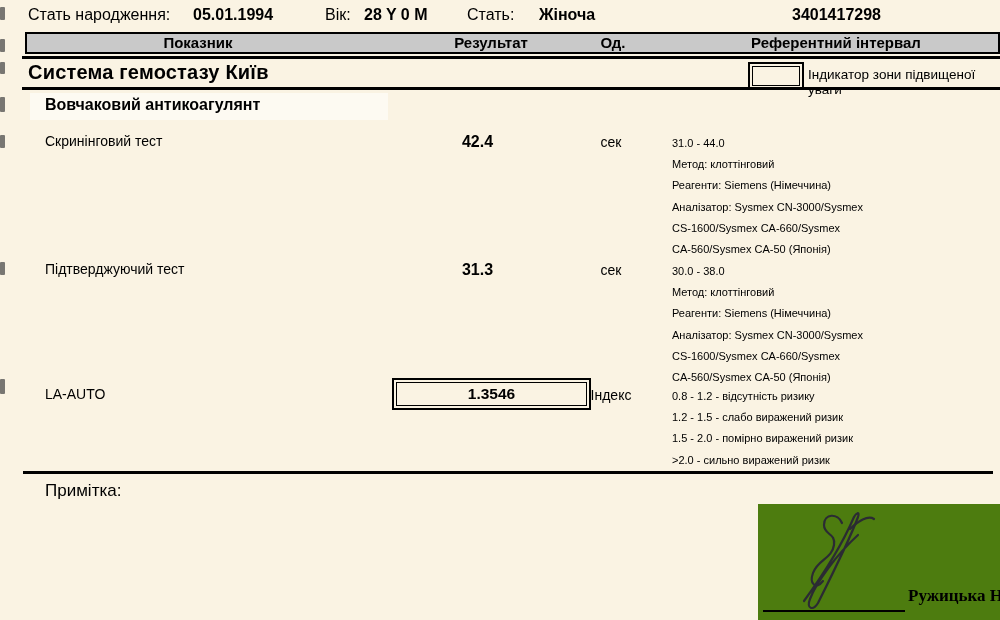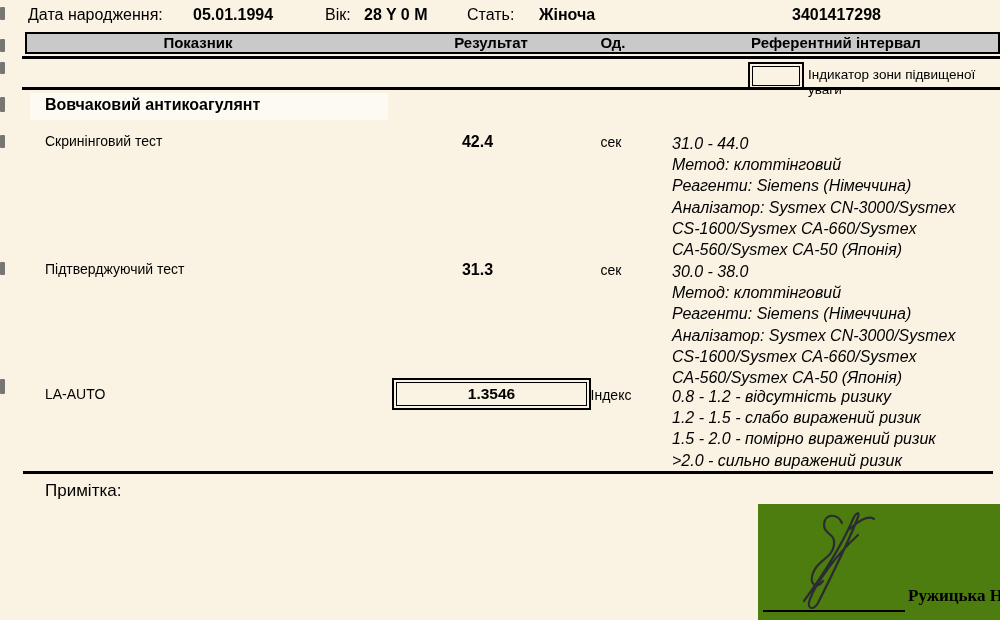--- a/index.html
+++ b/index.html
@@ -33,21 +33,21 @@
   }
   .dbox{border:2px solid #000;}
   .dbox .inner{position:absolute;left:2px;right:2px;top:2px;bottom:2px;border:1px solid #000;}
   .ind-box{left:748px;top:62px;width:52px;height:24px;}
   .ind-label{left:808px;top:67px;font-size:13.5px;}
   .subsec-box{left:30px;top:93px;width:358px;height:27px;background:rgba(255,255,255,.55);}
   .subsec-label{left:45px;top:96px;font-size:16px;font-weight:bold;}
   .row-name{left:45px;font-size:14px;}
   .row-result{left:415px;width:125px;text-align:center;font-size:16px;font-weight:bold;}
   .row-unit{left:572px;width:78px;text-align:center;font-size:14px;}
-  .row-ref{left:672px;font-size:16px;line-height:21.2px;white-space:nowrap;font-style:italic;}
+  .row-ref{left:672px;font-size:11px;line-height:21.2px;white-space:nowrap;}
   .res-box{left:392px;width:166px;height:28px;padding-left:29px;}
   .res-box .val{
     position:absolute;left:0;right:0;top:0;bottom:0;
     display:flex;align-items:center;justify-content:center;
     font-size:15.5px;font-weight:bold;
   }
   .note-label{left:45px;top:481px;font-size:17px;}
   .sign-area{left:758px;top:504px;width:242px;height:116px;background:#4d7c0f;}
   .sign-line{position:absolute;left:5px;top:106px;width:142px;height:2px;background:#000;}
   .sign-name{
@@ -63,36 +63,37 @@
 <div class="page">
 
   <span class="abs edge-mark" style="top:7px;height:13px;"></span>
   <span class="abs edge-mark" style="top:39px;height:13px;"></span>
   <span class="abs edge-mark" style="top:62px;height:12px;"></span>
   <span class="abs edge-mark" style="top:97px;height:15px;"></span>
   <span class="abs edge-mark" style="top:135px;height:13px;"></span>
   <span class="abs edge-mark" style="top:262px;height:13px;"></span>
   <span class="abs edge-mark" style="top:379px;height:15px;"></span>
 
-  <span class="abs pinfo" style="left:28px;">Дата народження:</span>
+  <span class="abs pinfo" style="left:28px;">Стать народження:</span>
   <span class="abs pinfo b" style="left:193px;">05.01.1994</span>
   <span class="abs pinfo" style="left:325px;">Вік:</span>
   <span class="abs pinfo b" style="left:364px;">28 Y 0 M</span>
   <span class="abs pinfo" style="left:467px;">Стать:</span>
   <span class="abs pinfo b" style="left:539px;">Жіноча</span>
   <span class="abs pinfo b" style="left:792px;">3401417298</span>
 
   <div class="abs hdr-bar"></div>
   <span class="abs hdr-label" style="left:25px;width:310px;">Показник</span>
   <span class="abs hdr-label" style="left:413px;width:120px;">Результат</span>
   <span class="abs hdr-label" style="left:555px;width:80px;">Од.</span>
   <span class="abs hdr-label" style="left:688px;width:260px;">Референтний інтервал</span>
 
   <div class="abs rule" style="left:22px;top:56px;width:978px;"></div>
 
+  <span class="abs section-title">Система гемостазу Київ</span>
   <div class="abs dbox ind-box">
       <div class="inner"></div>
     </div>
   <span class="abs ind-label">Індикатор зони підвищеної уваги</span>
 
   <div class="abs rule" style="left:22px;top:87px;width:978px;"></div>
 
   <div class="abs subsec-box"></div>
   <span class="abs subsec-label">Вовчаковий антикоагулянт</span>
 

